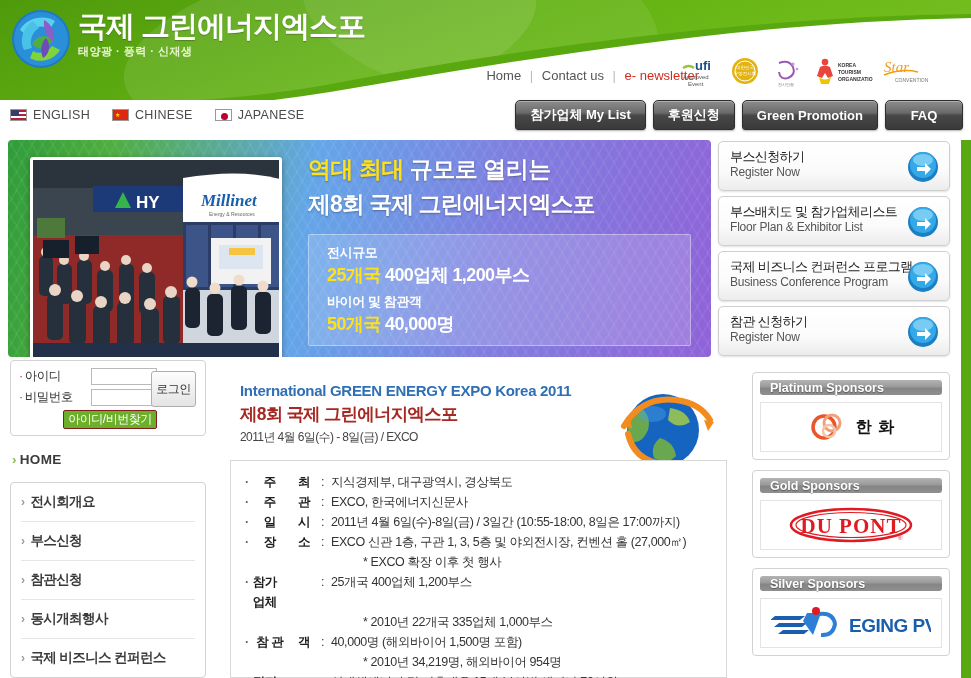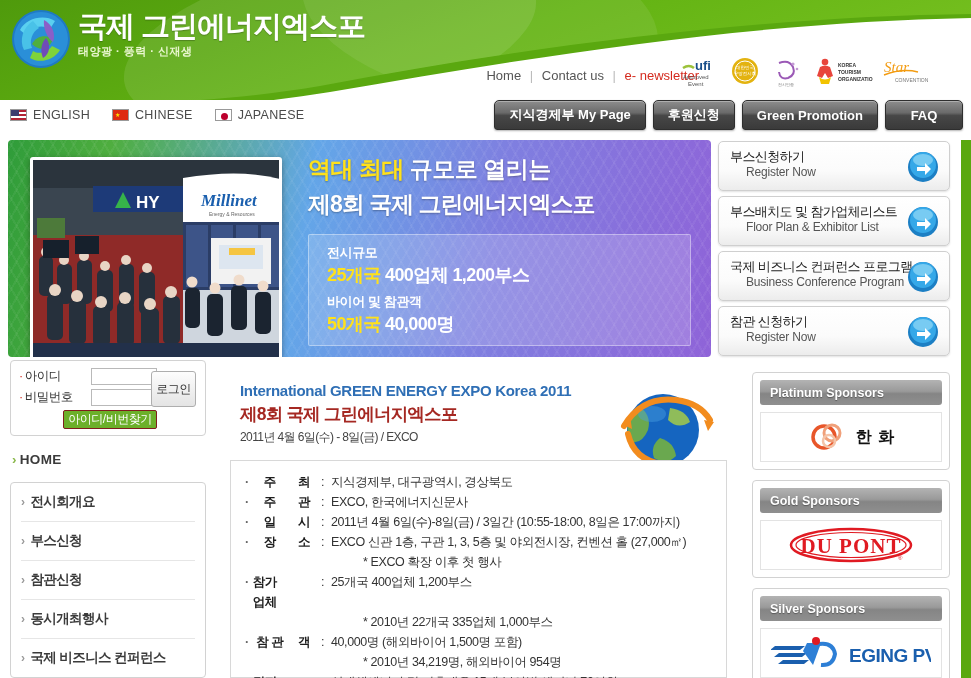--- a/index.html
+++ b/index.html
@@ -114,21 +114,21 @@
   
   .quick { position: absolute; left: 718px; top: 141px; width: 232px; }
   .qcard {
     position: relative; height: 50px; margin-bottom: 5px;
     background: linear-gradient(180deg,#fff 0%, #fbfbfb 60%, #ececec 100%);
     border: 1px solid #cfcfcf; border-radius: 5px;
     box-shadow: 0 1px 2px rgba(0,0,0,.12);
     padding: 7px 0 0 11px; cursor: pointer;
   }
   .qk { font-size: 13px; color: #222; letter-spacing: -.6px; line-height: 1.25; }
-  .qe { font-size: 12px; color: #555; letter-spacing: -.2px; line-height: 1.25; margin-left: 16px; }
+  .qe { font-size: 12px; color: #555; letter-spacing: -.2px; line-height: 1.25; }
   .qarrow { position: absolute; right: 9px; top: 8px; width: 34px; height: 34px; }
 
   
   .greenstrip { position: absolute; right: 0; top: 140px; width: 10px; height: 538px; background: #5aa80f; }
 
   
   .login {
     position: absolute; left: 10px; top: 360px; width: 196px; height: 76px;
     border: 1px solid #d2d2d2; border-radius: 4px; background: #fff;
     padding: 7px 8px;
@@ -190,21 +190,21 @@
   .icolon { width: 10px; flex: none; }
   .inote { font-size: 12.5px; color: #333; line-height: 20px; padding-left: 118px; letter-spacing: -.4px; }
 
   
   .spon { position: absolute; left: 752px; top: 372px; width: 198px; }
   .sponbox {
     border: 1px solid #d2d2d2; border-radius: 4px; background: #fff;
     padding: 7px; margin-bottom: 10px;
   }
   .sponhdr {
-    height: 25px; border-radius: 3px;
+    height: 15px; border-radius: 3px;
     background: linear-gradient(180deg,#b3b3b3 0%, #9a9a9a 45%, #858585 55%, #8f8f8f 100%);
     color: #fff; font-size: 12.5px; font-weight: bold;
     display: flex; align-items: center; padding-left: 10px;
     text-shadow: 0 1px 1px rgba(0,0,0,.35);
   }
   .sponlogo {
     margin-top: 7px; height: 50px; border: 1px solid #e3e3e3; background: #fff;
     display: flex; align-items: center; justify-content: center; gap: 7px;
   }
 </style>
@@ -304,21 +304,21 @@
   </div>
   <div class="lang">
     <span class="flag" style="background:#fff;position:relative;">
       <span style="position:absolute;left:5px;top:2.5px;width:7px;height:7px;border-radius:50%;background:#bc002d;display:block;"></span>
     </span>
     <span>JAPANESE</span>
   </div>
 </div>
 
 <div class="btnrow">
-  <div class="dkbtn">지식경제부 My Page</div>
+  <div class="dkbtn">참가업체 My List</div>
   <div class="dkbtn">후원신청</div>
   <div class="dkbtn">Green Promotion</div>
   <div class="dkbtn">FAQ</div>
 </div>
 
 <div class="hero">
   <div class="hero-tex"></div>
 
   <div class="hero-photo">
     <svg width="252" height="183" viewBox="0 0 252 183">

